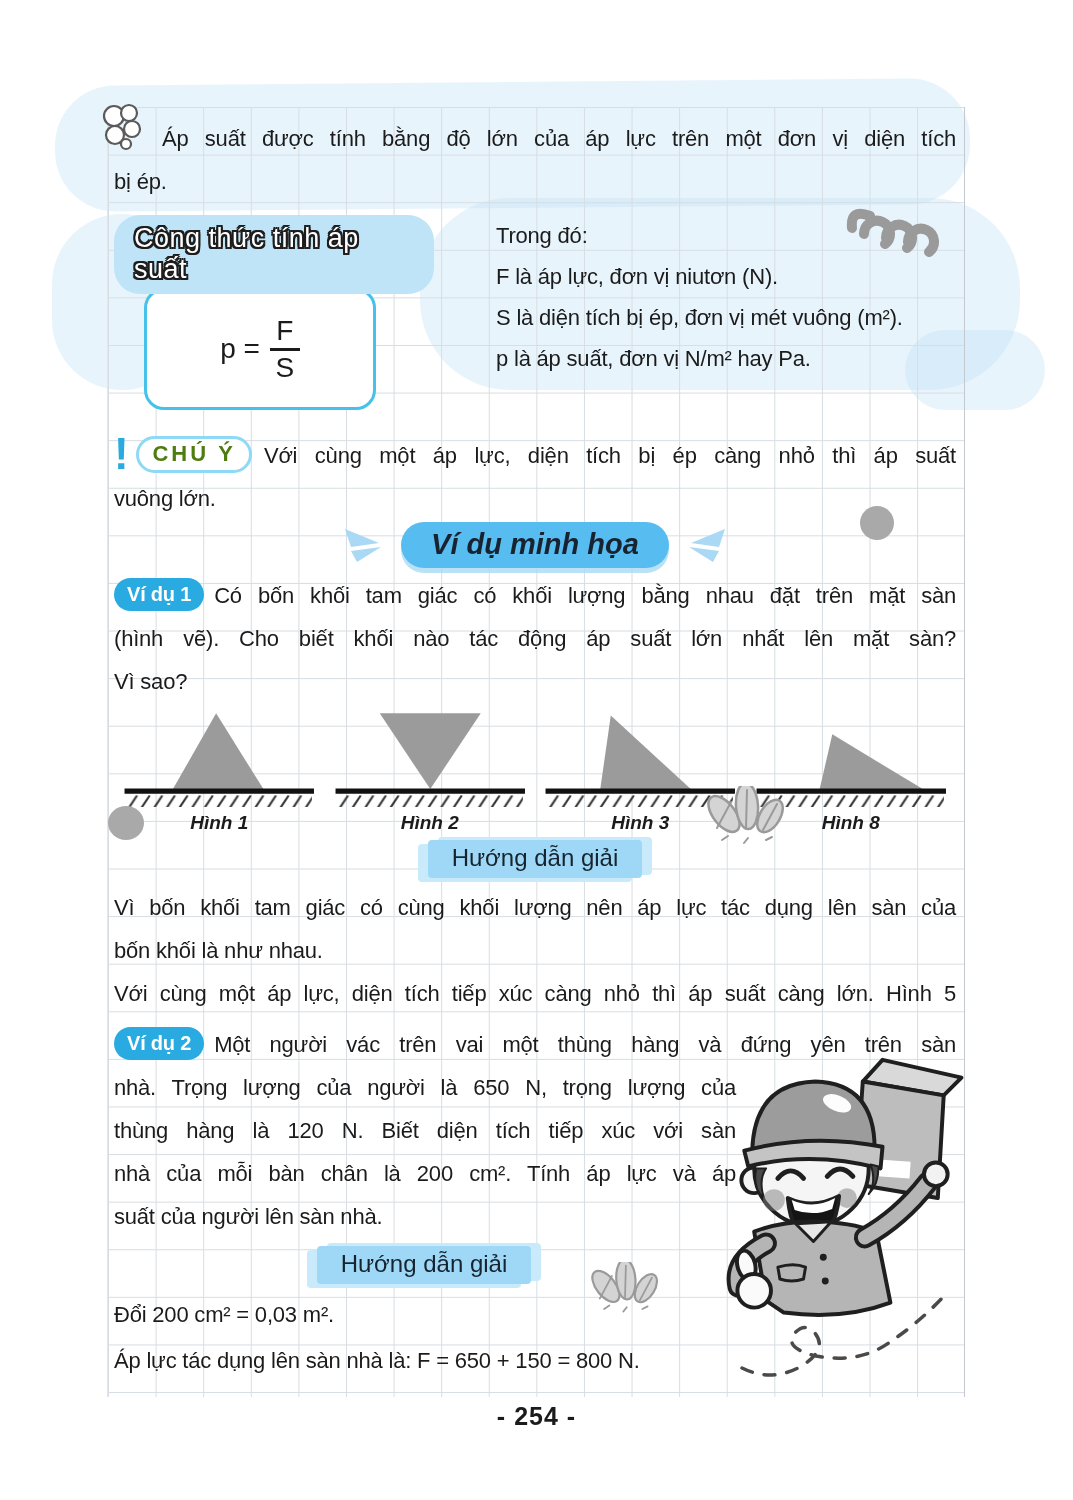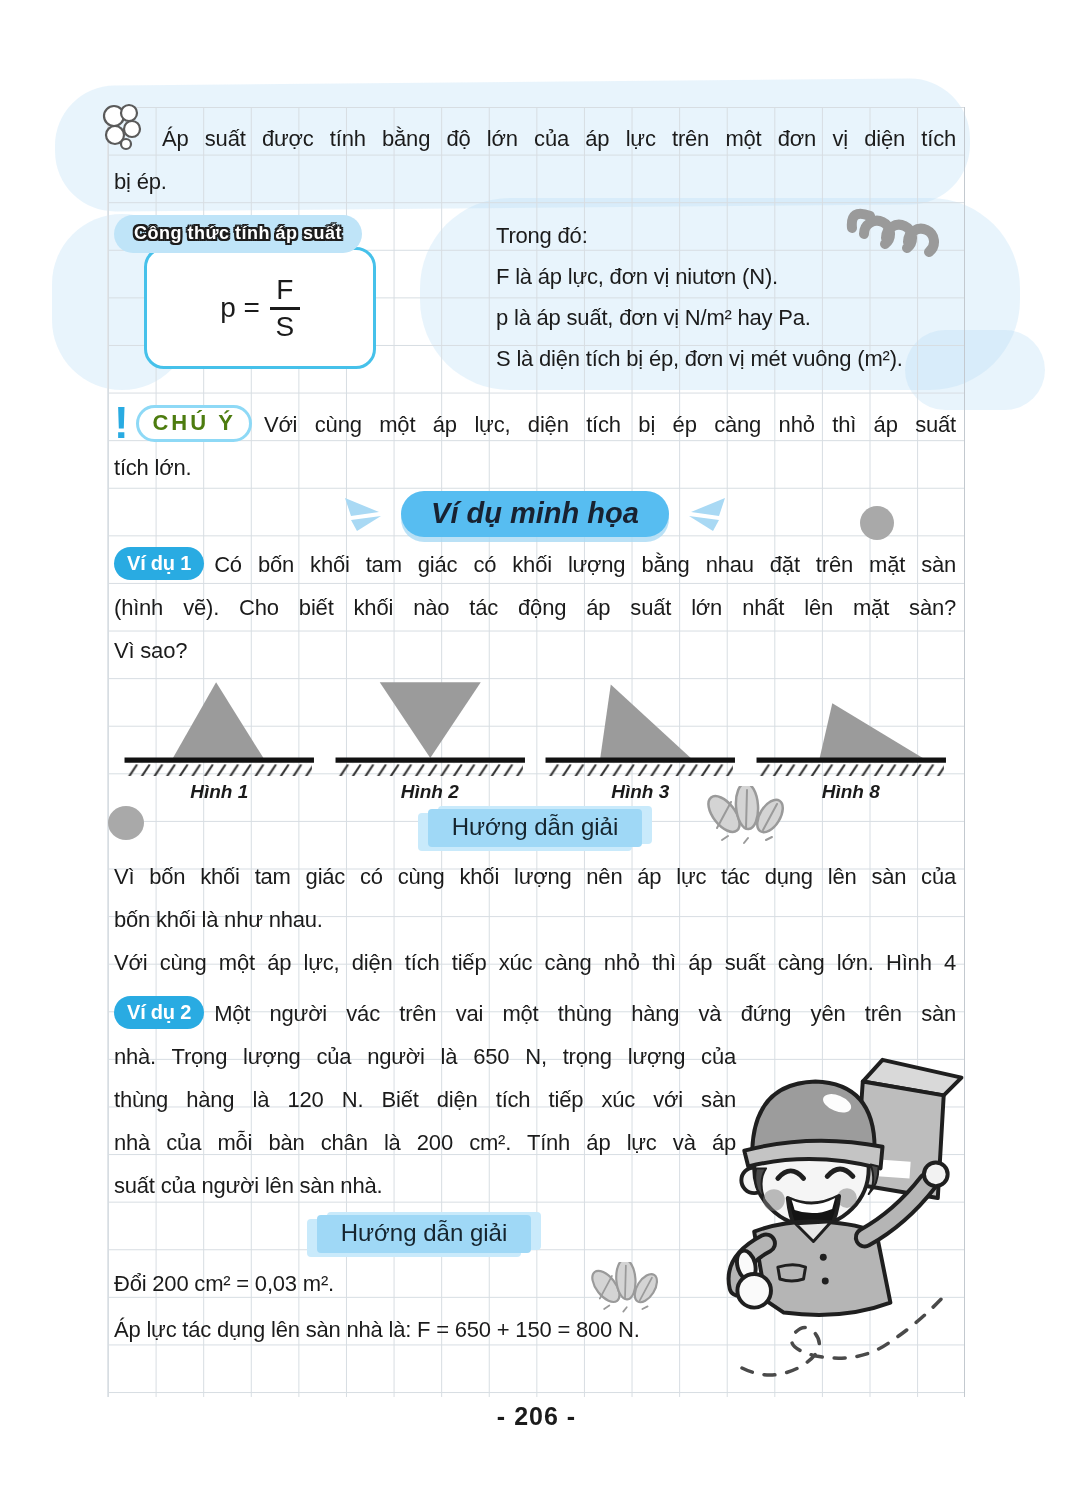--- a/index.html
+++ b/index.html
@@ -30,21 +30,21 @@
               line-height:26px; padding:3px 13px 4px; border-radius:17px; margin-right:10px; vertical-align:2px; }
   .note-excl { color:#29abe2; font-weight:900; font-size:44px; vertical-align:-6px; margin-right:8px; }
   .note-pill { display:inline-block; border:3px solid #8ed9f6; border-radius:20px; color:#4d7c0f;
                font-weight:800; font-size:22px; letter-spacing:3px; line-height:26px;
                padding:2px 13px 3px; margin-right:12px; vertical-align:2px; background:#fff; }
 
   
   .formula-row { display:flex; margin-top:12px; }
   .f-left { width:320px; position:relative; }
   .f-title { display:inline-block; background:#bfe4f8; border-radius:26px; padding:8px 20px 9px;
-             font-weight:bold; font-size:18px; color:#fff; letter-spacing:.5px;
+             font-weight:normal; font-size:27px; color:#fff; letter-spacing:.5px;
              text-shadow:-2px -2px 0 #1d1d1d, 2px -2px 0 #1d1d1d, -2px 2px 0 #1d1d1d, 2px 2px 0 #1d1d1d,
                           0 -2px 0 #1d1d1d, 0 2px 0 #1d1d1d, -2px 0 0 #1d1d1d, 2px 0 0 #1d1d1d; }
   .f-box { margin:-6px 0 0 30px; width:226px; height:116px; border:3px solid #46c1ea; border-radius:20px;
            background:#ffffff; display:flex; align-items:center; justify-content:center; }
   .f-eq { display:flex; align-items:center; font-size:28px; color:#1b1b1b; }
   .f-lhs { margin-right:10px; }
   .frac { display:inline-flex; flex-direction:column; align-items:center; }
   .frac .num { line-height:30px; }
   .frac .bar { width:30px; border-top:3px solid #1b1b1b; margin:2px 0; }
   .frac .den { line-height:30px; }
@@ -104,30 +104,30 @@
                 <span class="num">F</span>
                 <span class="bar"></span>
                 <span class="den">S</span>
               </span>
             </div>
           </div>
         </div>
         <div class="f-right">
           <div class="wline">Trong đó:</div>
           <div class="wline">F là áp lực, đơn vị niutơn (N).</div>
+          <div class="wline">S là diện tích bị ép, đơn vị mét vuông (m²).</div>
           <div class="wline">p là áp suất, đơn vị N/m² hay Pa.</div>
-          <div class="wline">S là diện tích bị ép, đơn vị mét vuông (m²).</div>
         </div>
       </div>
 
       <div style="margin-top:22px;">
         <div class="ln jl">
           <span class="note-excl">!</span><span class="note-pill">CHÚ Ý</span><span>Với cùng một áp lực, diện tích bị ép càng nhỏ thì áp suất</span>
         </div>
-        <div class="ln ll">tích lớn.</div>
+        <div class="ln ll">vuông lớn.</div>
       </div>
 
       <div class="vd-heading">
         <svg width="44" height="38" viewBox="0 0 44 38">
           <polygon points="2,3 36,17 8,21" fill="#a9d9f4"></polygon>
           <polygon points="8,25 38,21 14,36" fill="#a9d9f4"></polygon>
         </svg>
         <span class="pill">Ví dụ minh họa</span>
         <svg width="44" height="38" viewBox="0 0 44 38">
           <polygon points="42,3 8,17 36,21" fill="#a9d9f4"></polygon>
@@ -198,21 +198,21 @@
         </div>
       </div>
 
       <div class="shead">
         <span class="hl">Hướng dẫn giải</span>
       </div>
 
       <div style="margin-top:8px;">
         <div class="ln jl">Vì bốn khối tam giác có cùng khối lượng nên áp lực tác dụng lên sàn của</div>
         <div class="ln ll">bốn khối là như nhau.</div>
-        <div class="ln jl">Với cùng một áp lực, diện tích tiếp xúc càng nhỏ thì áp suất càng lớn. Hình 4</div>
+        <div class="ln jl">Với cùng một áp lực, diện tích tiếp xúc càng nhỏ thì áp suất càng lớn. Hình 5</div>
       </div>
 
       <div class="ex2-wrap" style="margin-top:8px;">
         <div class="ln jl">
           <span class="vd-badge">Ví dụ 2</span><span>Một người vác trên vai một thùng hàng và đứng yên trên sàn</span>
         </div>
         <div class="ex2-narrow">
           <div class="ln jl">nhà. Trọng lượng của người là 650 N, trọng lượng của</div>
           <div class="ln jl">thùng hàng là 120 N. Biết diện tích tiếp xúc với sàn</div>
           <div class="ln jl">nhà của mỗi bàn chân là 200 cm². Tính áp lực và áp</div>
@@ -318,14 +318,14 @@
       <path d="M140 192 Q176 172 204 136" stroke="#b5b5b5" stroke-width="14" fill="none" stroke-linecap="round"></path>
       <circle cx="212" cy="128" r="12" fill="#f2f2f2"></circle>
 
       <path d="M40 198 Q6 216 12 242" stroke="#1f1f1f" stroke-width="22" fill="none" stroke-linecap="round"></path>
       <path d="M40 198 Q6 216 12 242" stroke="#b5b5b5" stroke-width="14" fill="none" stroke-linecap="round"></path>
       <ellipse cx="20" cy="220" rx="9" ry="15" fill="#fafafa" transform="rotate(-14 20 220)"></ellipse>
       <circle cx="28" cy="246" r="17" fill="#fafafa"></circle>
     </g>
   </svg>
 
-  <div class="page-number">- 206 -</div>
+  <div class="page-number">- 254 -</div>
 </div>
 
 </body></html>

